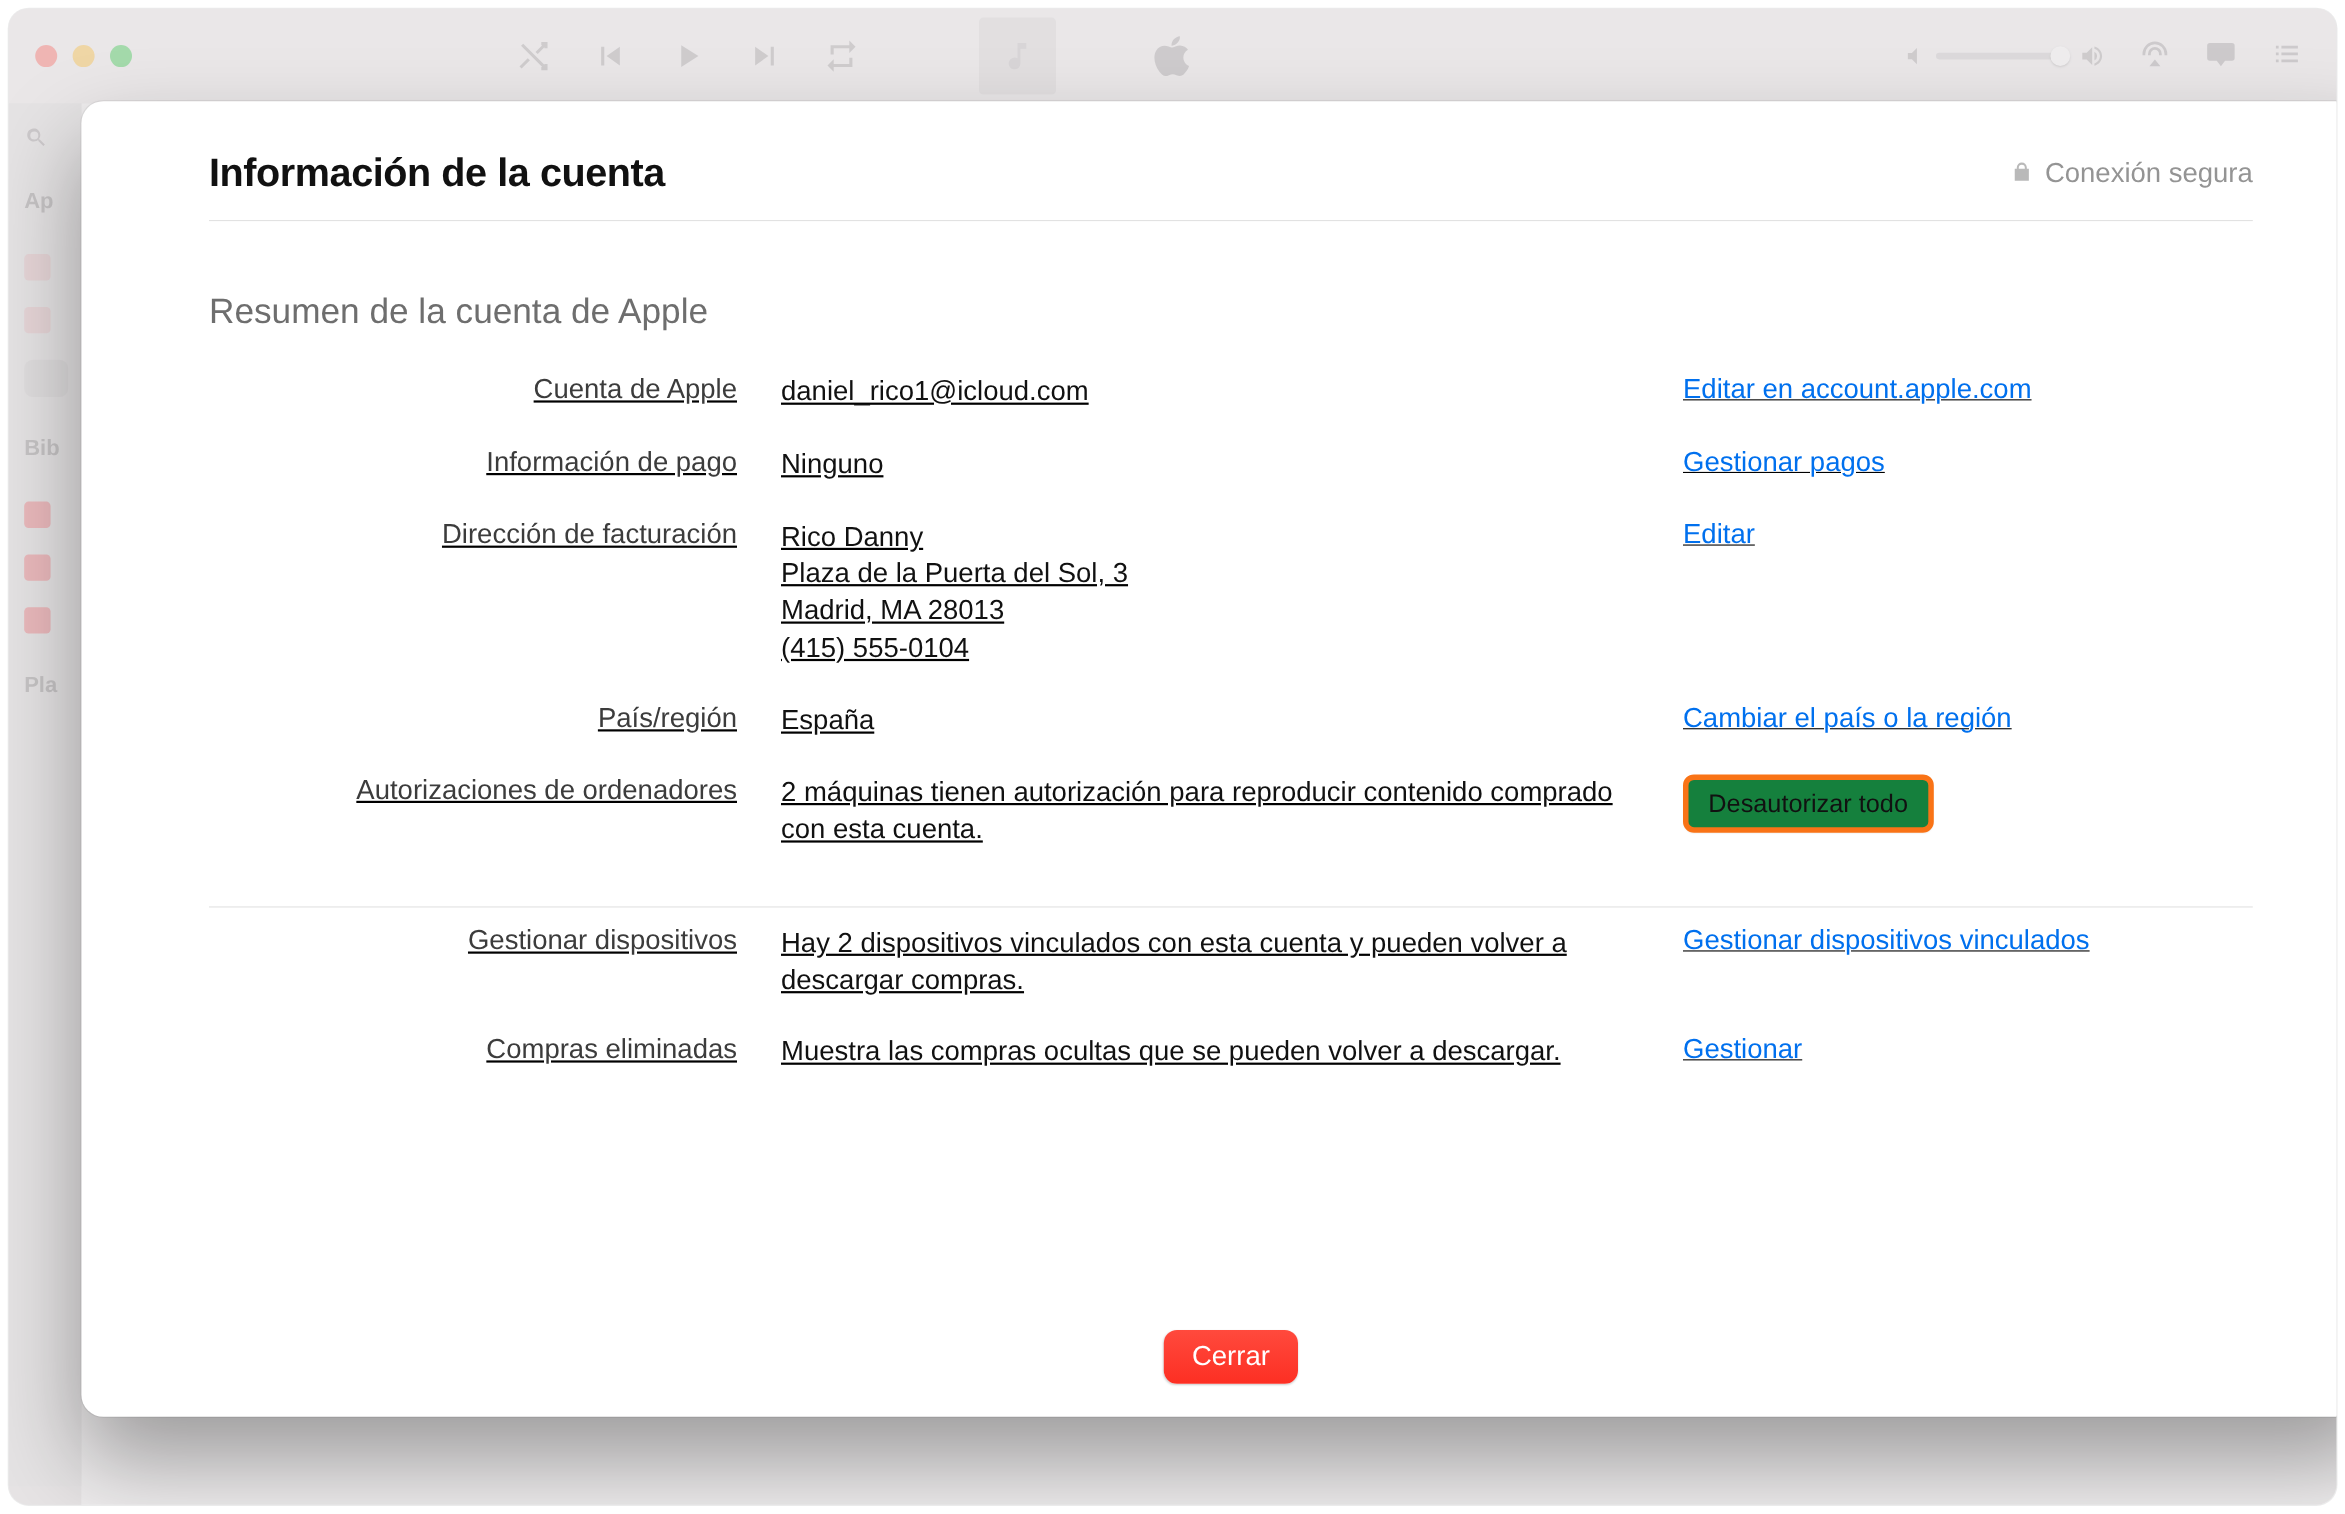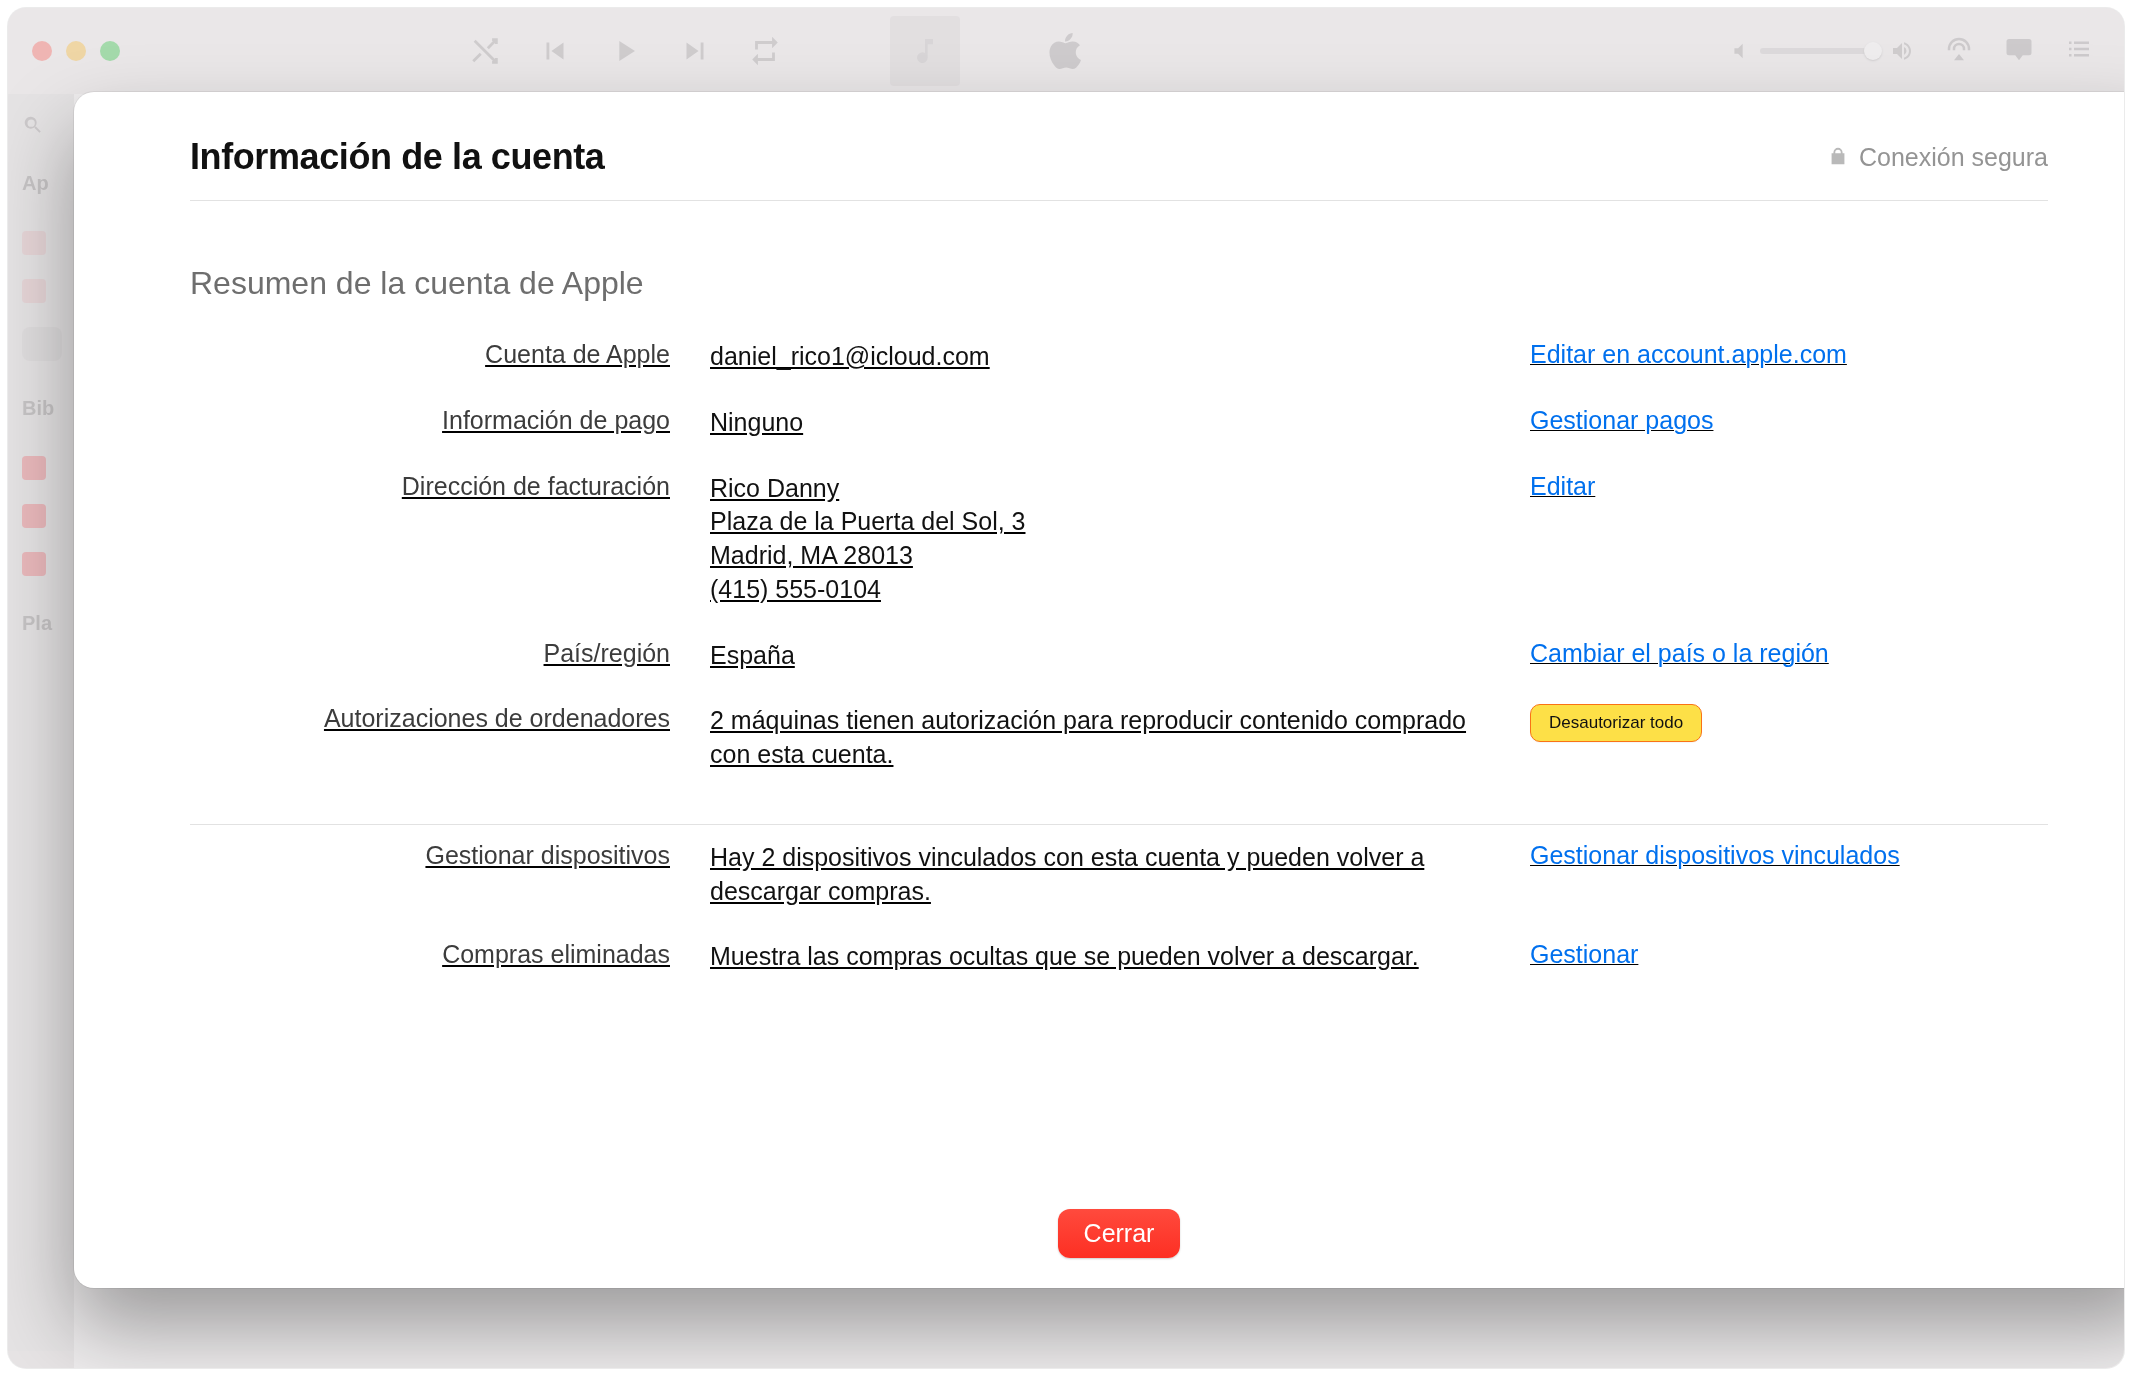--- a/index.html
+++ b/index.html
@@ -120,25 +120,25 @@
   .section-title.second { margin-top: 48px; }
 
   .rows { display:flex; flex-direction:column; }
   .row { display:grid; grid-template-columns: 480px 780px 1fr; column-gap: 40px; padding: 16px 0; align-items:flex-start;text-decoration:underline; }
   .row-label { text-align:right; color:#3c3c3c; font-size:25px; }
   .row-value { color:#111; font-size:25px; line-height:1.35; }
   .row-action { text-align:left; }
   .link { color:#0070ee; font-size:25px; cursor:pointer; }
   .btn-outline {
     display:inline-block;
-    background:#fde047;
-    border:1px solid #f97316;
+    background:#15803d;
+    border:5px solid #f97316;
     border-radius:10px;
     padding:8px 18px;
-    font-size:17px;
+    font-size:23px;
     color:#111;
     box-shadow: 0 1px 1px rgba(0,0,0,0.04);
     cursor:pointer;
   }
   .divider { height:1px; background:#e2e2e2; margin-top: 36px; }
 
   .modal-footer {
     margin-top:auto;
     display:flex; justify-content:center;
     padding-top: 26px;

